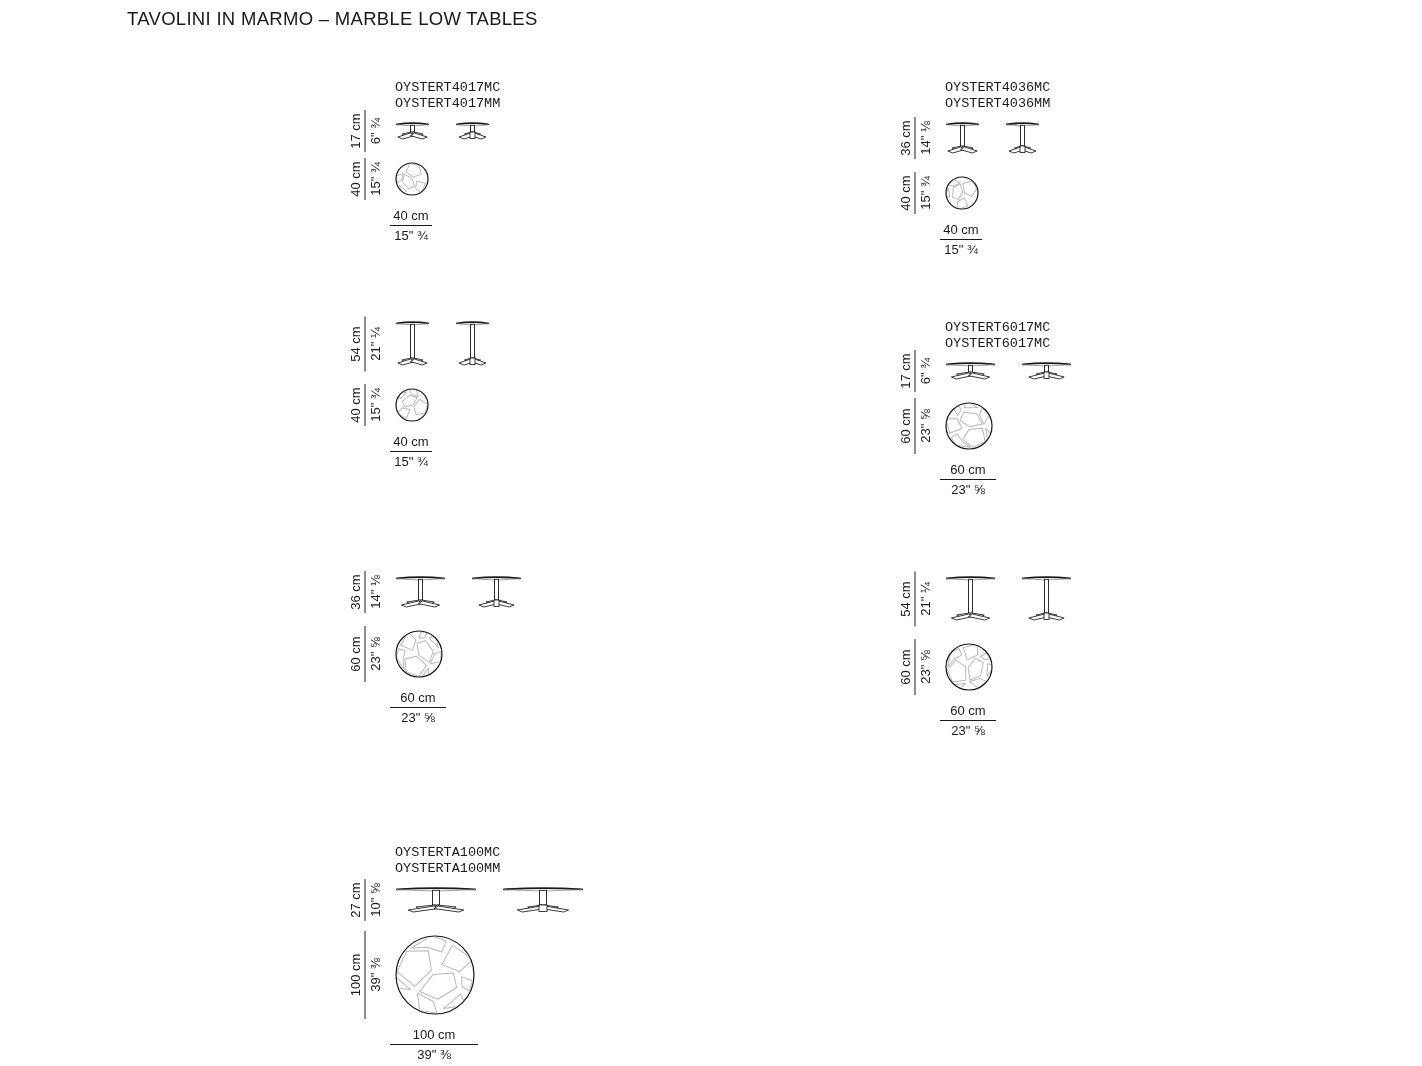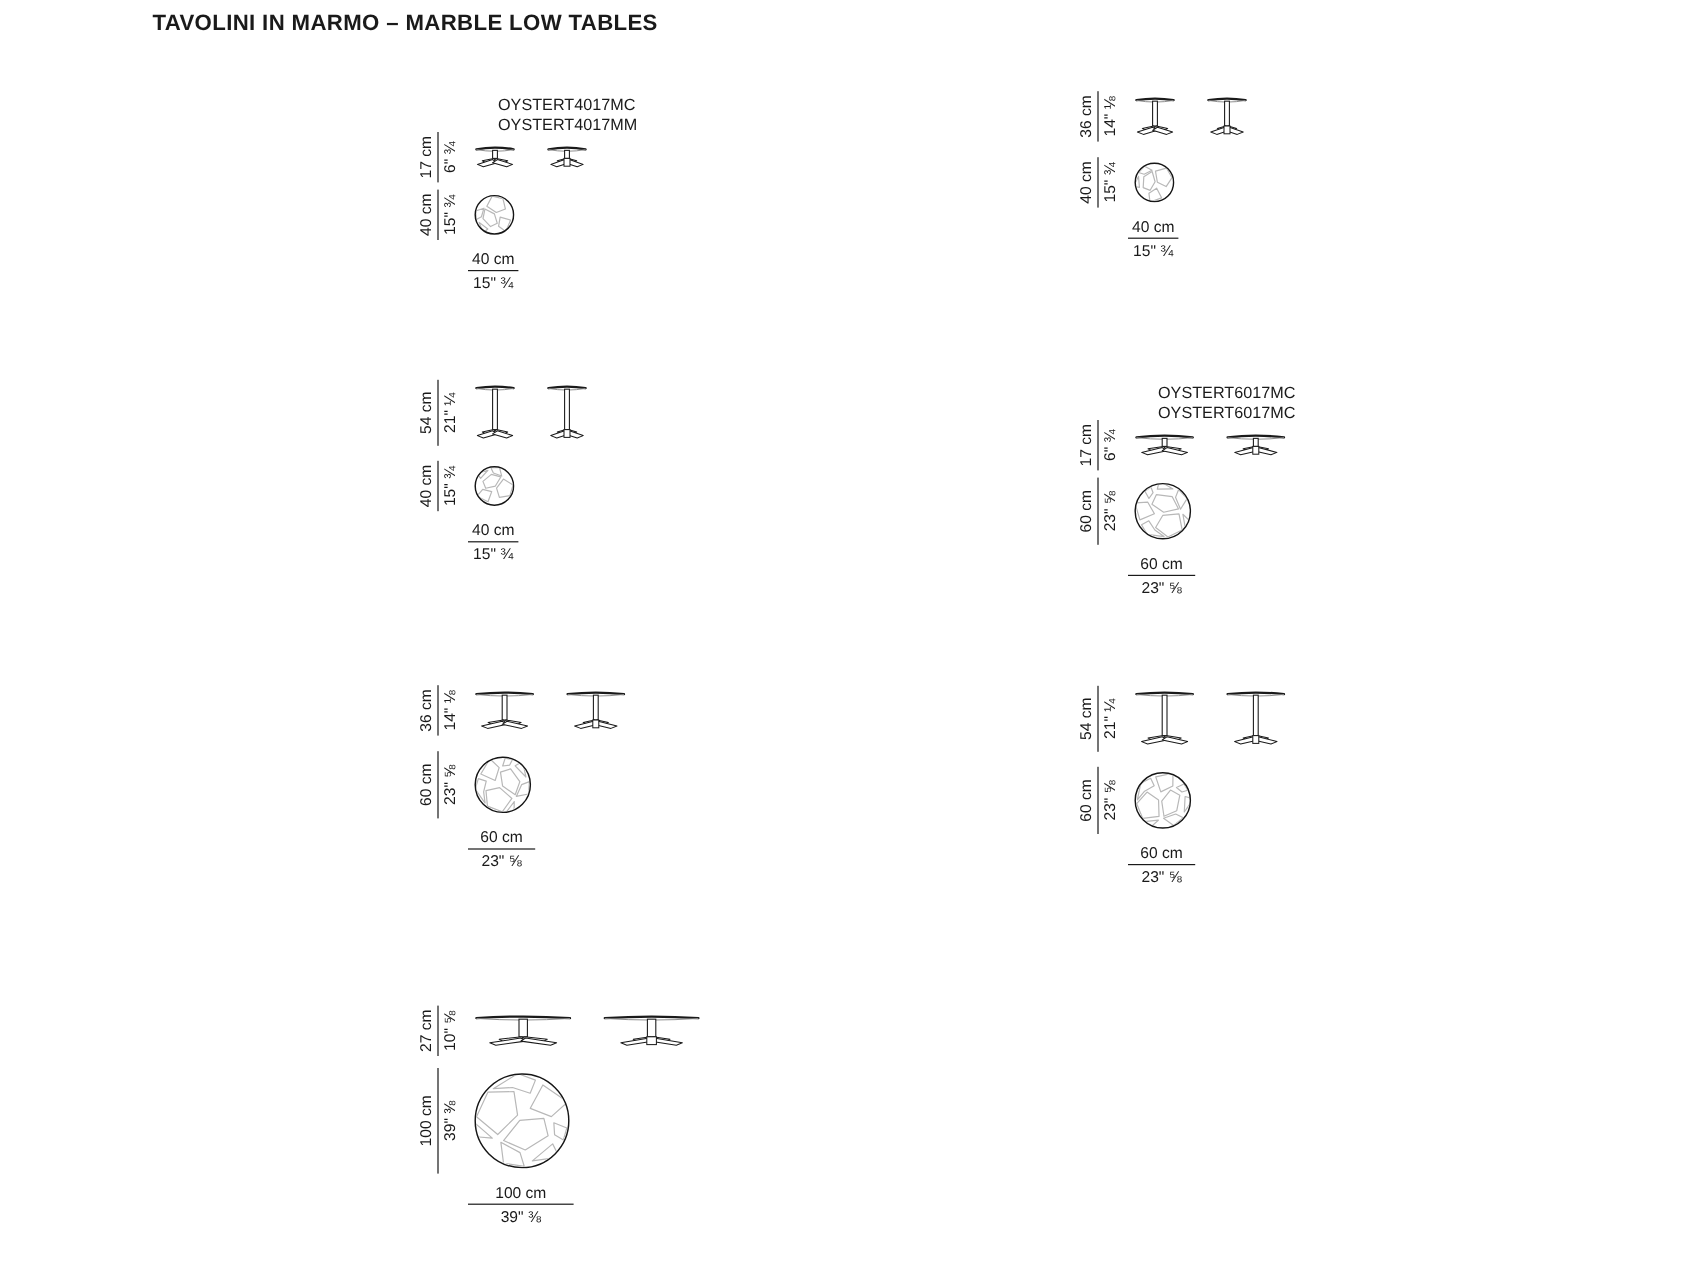--- a/index.html
+++ b/index.html
@@ -2,25 +2,25 @@
 <html><head>
 <meta charset="utf-8">
 <style>
   html,body{margin:0;padding:0;}
   body{
     width:1422px;height:1066px;position:relative;background:#ffffff;
     font-family:"Liberation Sans",sans-serif;color:#1a1a1a;overflow:hidden;
     -webkit-font-smoothing:antialiased;
   }
   .page-title{
-    position:absolute;left:127px;top:8px;font-size:18.5px;font-weight:700;
+    position:absolute;left:127px;top:8px;font-size:18.5px;font-weight:400;
     letter-spacing:.3px;white-space:nowrap;
   }
   .product{position:absolute;width:420px;}
-  .codes{margin-left:75px;margin-bottom:9px;}
+  .codes{margin-left:55px;margin-bottom:9px;font-family:Liberation Mono, monospace;}
   .code-line{font-size:13.5px;line-height:16px;white-space:nowrap;}
   .row{position:relative;margin-left:55px;}
   .tables{display:flex;gap:25px;align-items:flex-start;}
   .vdim{position:absolute;left:-55px;top:0;width:50px;height:100%;}
   .vdim-inner{
     position:absolute;left:50%;top:50%;
     transform:translate(-50%,-50%) rotate(-90deg);
     text-align:center;
   }
   .dim-cm{
@@ -100,20 +100,24 @@
           <circle cx="17" cy="17" r="16" fill="none" stroke="#161616" stroke-width="1.2"></circle>
         </svg></span>
   </div>
   <div class="bottom-dim" style="width: 42px;">
     <span class="dim-cm">40 cm</span>
     <span class="dim-in">15" ¾</span>
   </div>
 </section>
 
 <section class="product" style="left:890px;top:80px;">
+  <div class="codes">
+    <div class="code-line">OYSTERT4036MC</div>
+    <div class="code-line">OYSTERT4036MM</div>
+  </div>
   <div class="row drawing-row" style="height: 34px;">
     <div class="vdim">
       <div class="vdim-inner" style="width: 42px;">
         <span class="dim-cm">36 cm</span>
         <span class="dim-in">14" ⅛</span>
       </div>
     </div>
     <div class="tables">
       <span class="tbl tbl-front">
           <svg width="35" height="34" viewBox="0 0 35 34">
@@ -428,20 +432,24 @@
           <circle cx="24" cy="24" r="23" fill="none" stroke="#161616" stroke-width="1.2"></circle>
         </svg></span>
   </div>
   <div class="bottom-dim" style="width: 56px;">
     <span class="dim-cm">60 cm</span>
     <span class="dim-in">23" ⅝</span>
   </div>
 </section>
 
 <section class="product" style="left:340px;top:845px;">
+  <div class="codes">
+    <div class="code-line">OYSTERTA100MC</div>
+    <div class="code-line">OYSTERTA100MM</div>
+  </div>
   <div class="row drawing-row" style="height: 28px;">
     <div class="vdim">
       <div class="vdim-inner" style="width: 42px;">
         <span class="dim-cm">27 cm</span>
         <span class="dim-in">10" ⅝</span>
       </div>
     </div>
     <div class="tables">
       <span class="tbl tbl-front">
           <svg width="82" height="28" viewBox="0 0 82 28">

